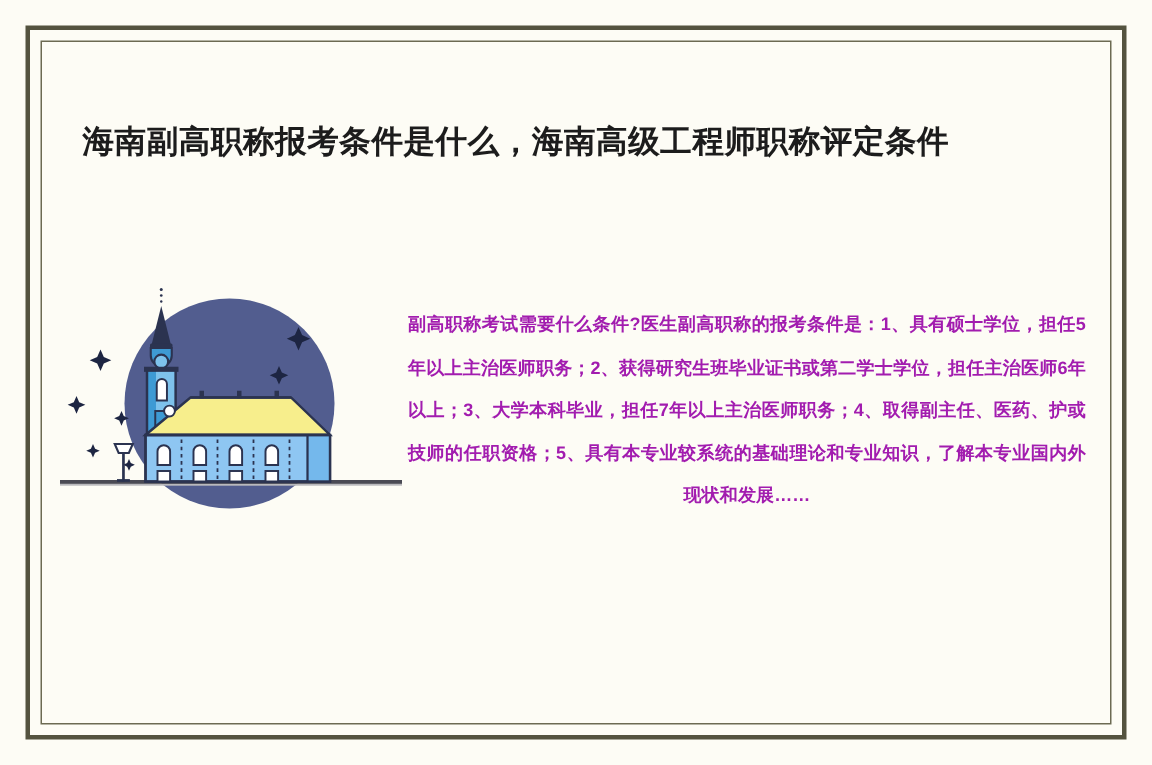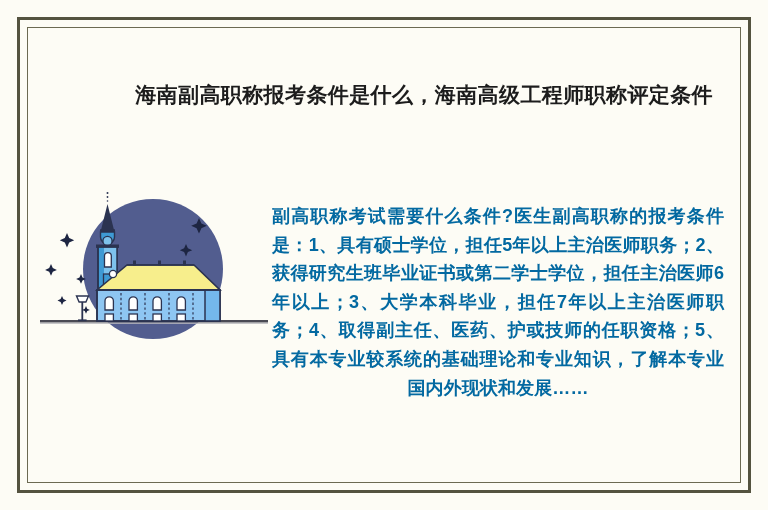--- a/index.html
+++ b/index.html
@@ -25,21 +25,21 @@
     left: 27px; top: 27px;
     width: 714px; height: 456px;
     border: 1px solid #6c6a52;
   }
 
   
   #page-title {
     position: absolute;
     left: 55px; top: 78px;
     width: 658px;
-    text-align: right;
+    text-align: left;
     font-size: 21px;
     font-weight: bold;
     line-height: 34px;
     color: #1c1c1c;
     letter-spacing: 0.4px;
   }
 
   
   #content-row {
     position: absolute;
@@ -53,24 +53,24 @@
     left: 0px; top: 0px;
     width: 238px; height: 160px;
   }
   #illustration svg { display: block; }
 
   
   #article-body {
     position: absolute;
     left: 238px; top: 16px;
     width: 452px;
-    font-size: 18px;
+    font-size: 12px;
     font-weight: bold;
     line-height: 28.6px;
-    color: #0369a1;
+    color: #a21caf;
     text-align: justify;
     text-align-last: center;
     letter-spacing: 0.1px;
   }
 </style>
 </head>
 <body>
 
 <div id="frame-outer"></div>
 <div id="frame-inner"></div>

